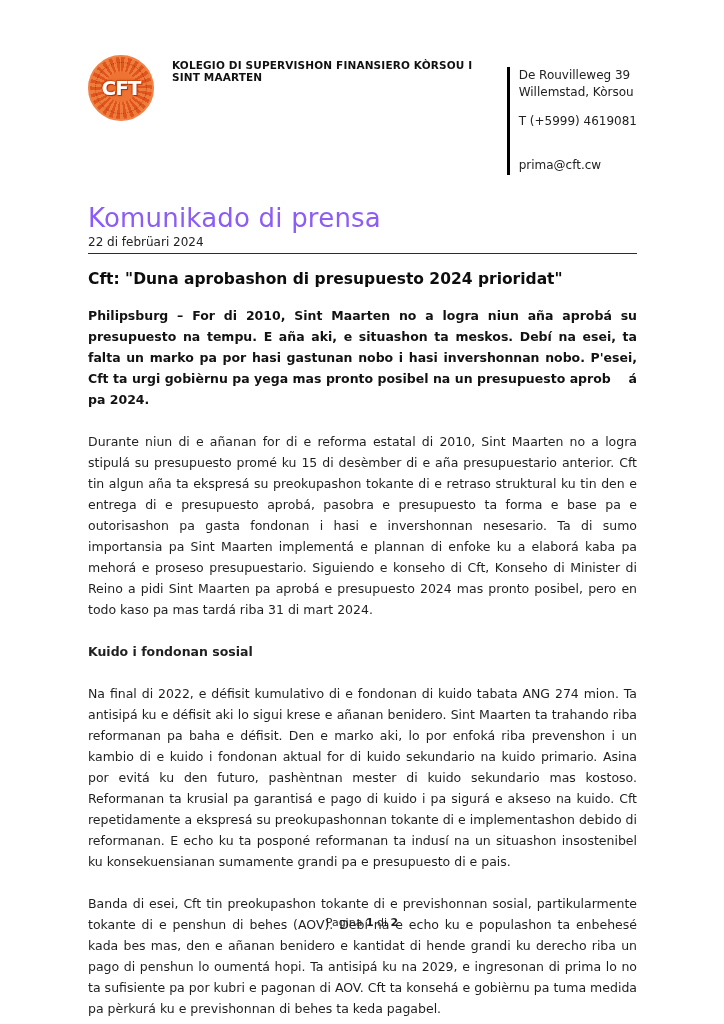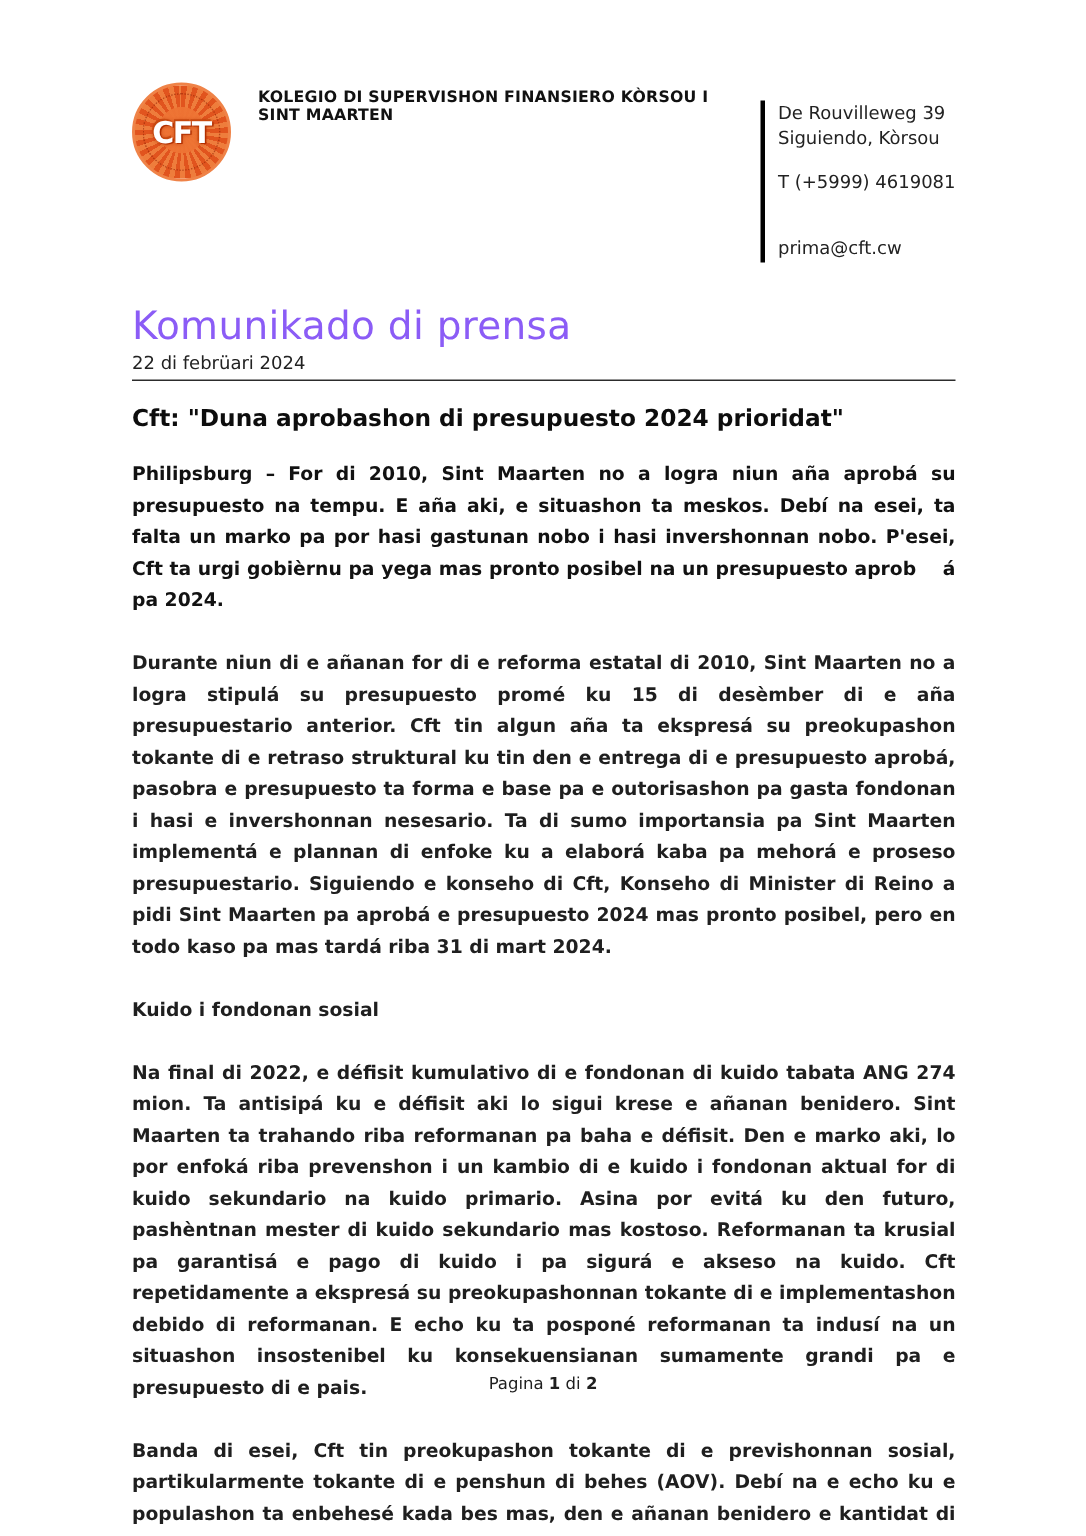--- a/index.html
+++ b/index.html
@@ -66,21 +66,20 @@
   .divider { border: 0; border-top: 1.5px solid #2c2c2c; margin: 4px 0 0 0; }
   .headline { font-size: 15.5px; font-weight: bold; margin-top: 16px; color: #0d0d0d; }
 
   
   .body-text { margin-top: 17px; }
   .body-text p {
     font-size: 12.5px; line-height: 21px;
     text-align: justify;
     margin: 0 0 21px 0;
     color: #1f1f1f;
-    font-weight: bold;
   }
   .body-text p.lead { font-weight: bold; color: #121212; }
   .section-heading {
     font-size: 12.5px; line-height: 21px; font-weight: bold;
     margin: 0; color: #0d0d0d;
   }
 
   
   .footer {
     position: absolute; left: 0; right: 0; bottom: 95px;
@@ -95,21 +94,21 @@
 
   <div class="header">
     <div class="logo-wrap">
       <div class="logo">
         <span class="logo-text">CFT</span>
       </div>
     </div>
     <div class="org-title">KOLEGIO DI SUPERVISHON FINANSIERO KÒRSOU I SINT MAARTEN</div>
     <div class="contact">
       <div>De Rouvilleweg 39</div>
-      <div>Siguiendo, Kòrsou</div>
+      <div>Willemstad, Kòrsou</div>
       <div class="gap-sm"></div>
       <div>T (+5999) 4619081</div>
       <div class="gap-lg"></div>
       <div>prima@cft.cw</div>
     </div>
   </div>
 
   <div class="title-block">
     <h1 class="doc-title">Komunikado di prensa</h1>
     <div class="doc-date">22 di febrüari 2024</div>

